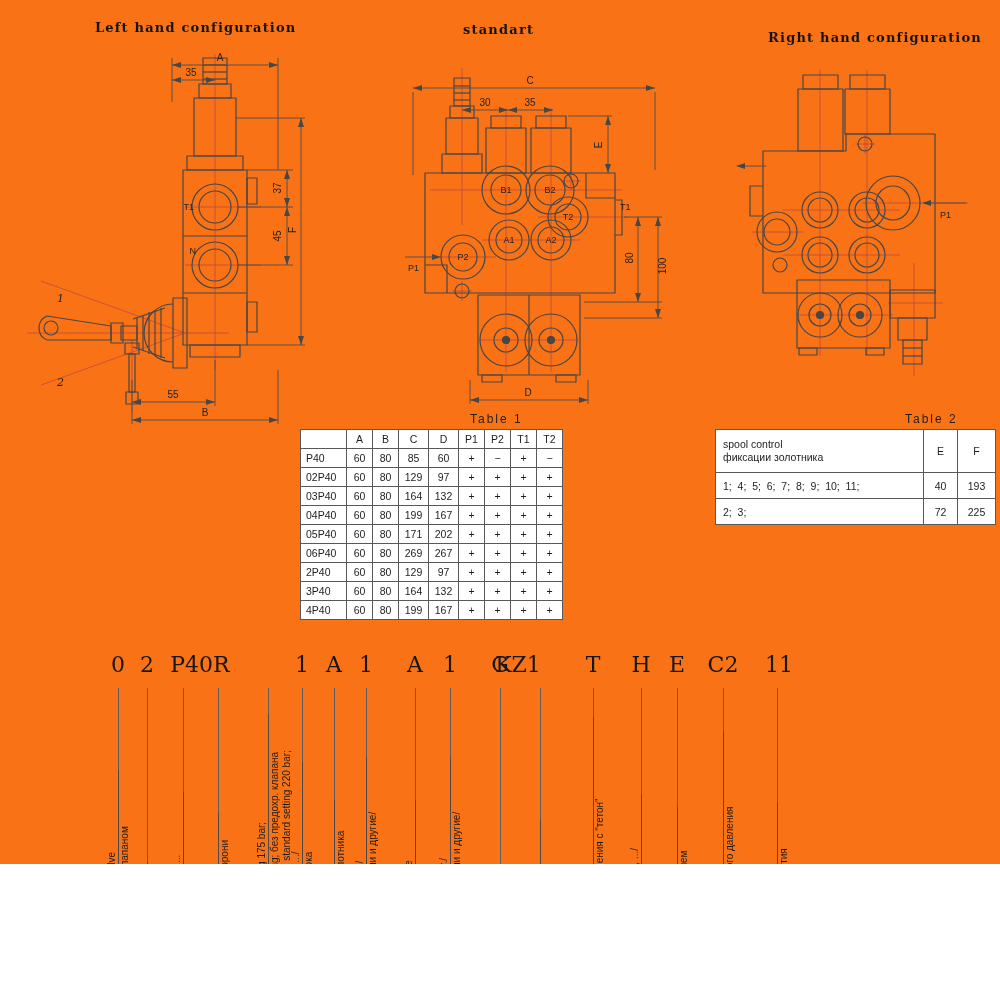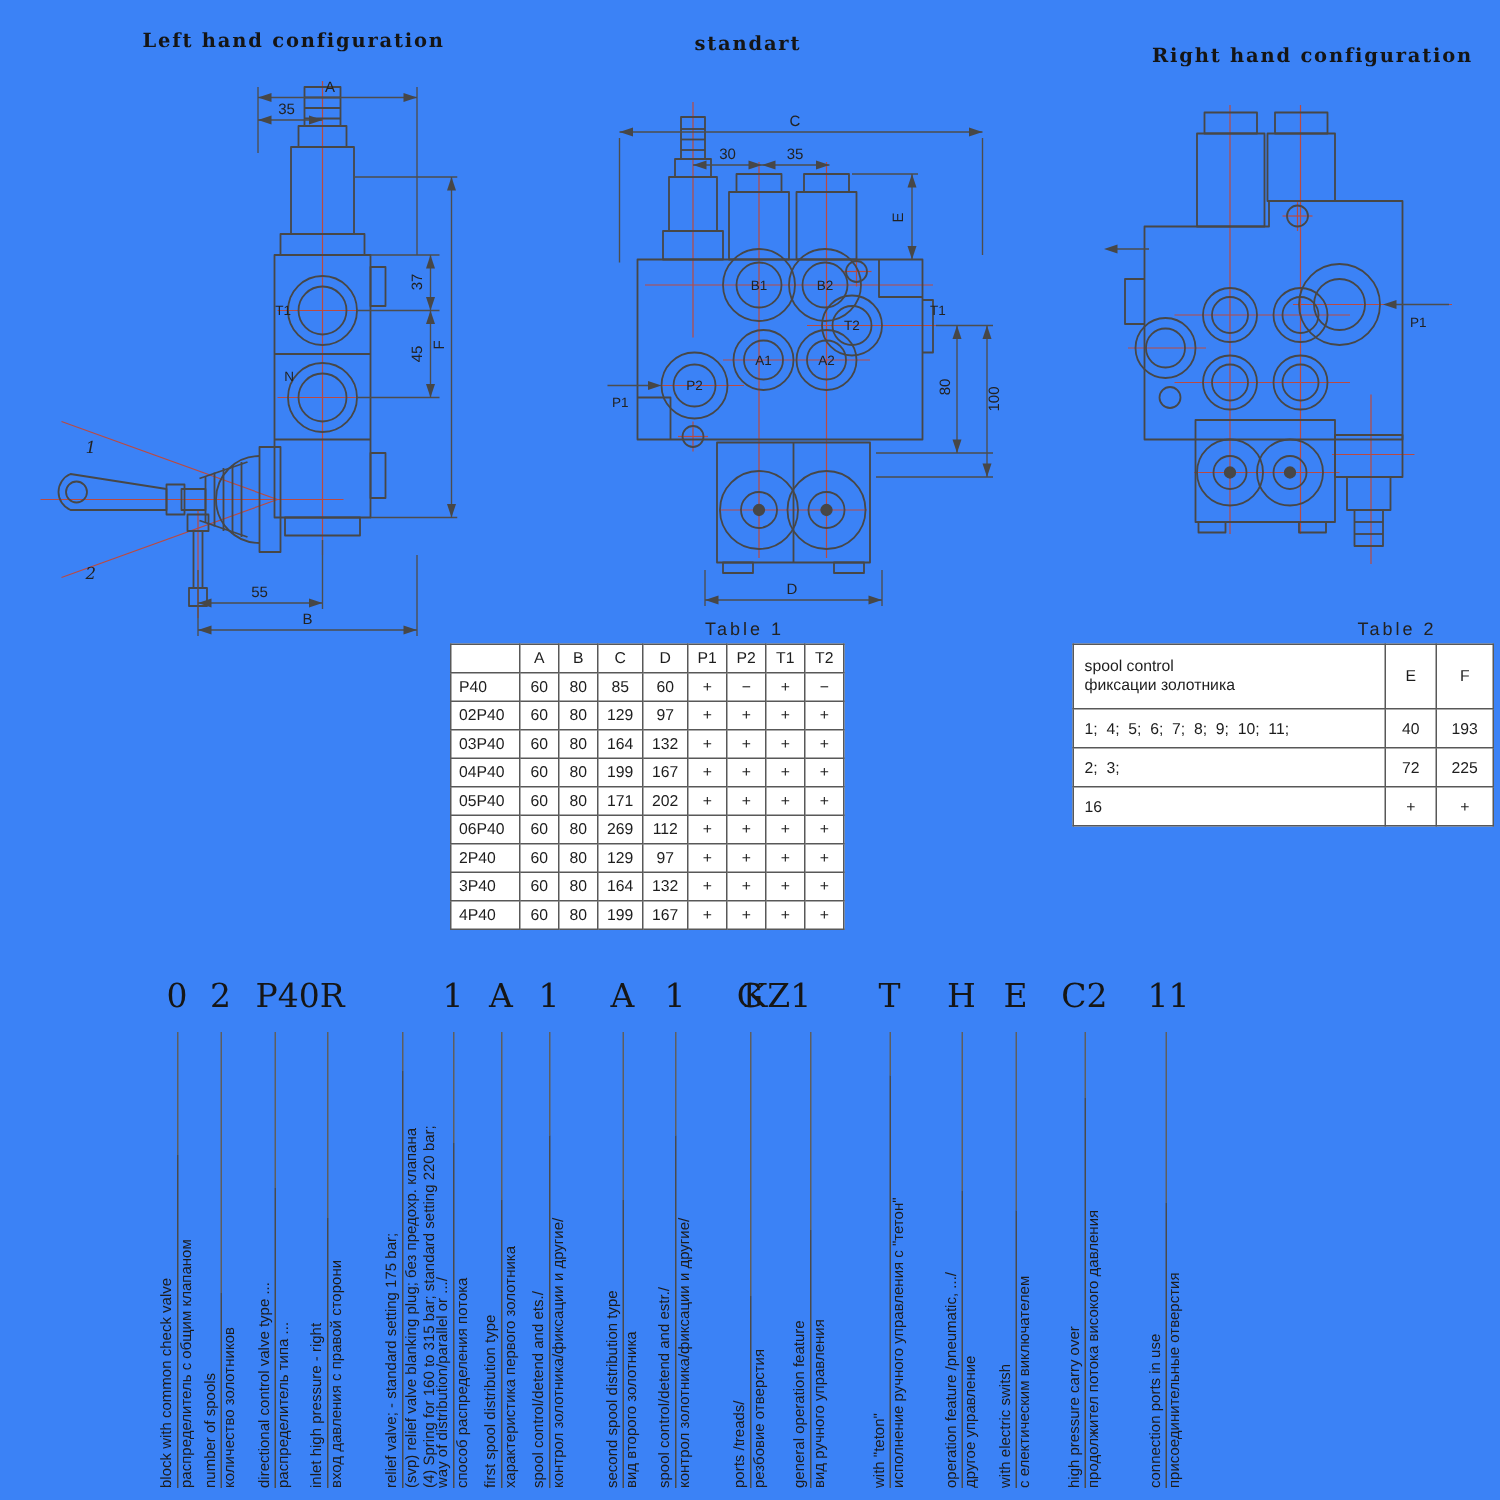--- a/index.html
+++ b/index.html
@@ -1,16 +1,16 @@
 <!DOCTYPE html>
 <html><head>
 <meta charset="utf-8">
 <style>
   html,body{margin:0;padding:0;background:#fff;}
-  .sheet{position:relative;width:1000px;height:1000px;background:#3b82f6;overflow:hidden;}
+  .sheet{position:relative;width:1000px;height:864px;background:#f97316;overflow:hidden;}
   .title{position:absolute;font:bold 13px "DejaVu Serif",serif;letter-spacing:1.2px;color:#151515;white-space:nowrap;}
   .draw{position:absolute;}
   svg .k{stroke:#474747;stroke-width:1.2;fill:none;stroke-linejoin:round;}
   svg .kt{stroke:#4d4d4d;stroke-width:0.9;fill:none;}
   svg .r{stroke:#bb4a40;stroke-width:0.8;fill:none;}
   svg .ah{fill:#474747;stroke:none;}
   svg text{font-family:"Liberation Sans",sans-serif;fill:#222;}
   .dt{font-size:10px;}
   .pt{font-size:9px;}
   .it{font-size:11px;font-style:italic;font-family:"DejaVu Serif",serif;}
@@ -377,21 +377,21 @@
           <td>+</td>
           <td>+</td>
           <td>+</td>
           <td>+</td>
         </tr>
     <tr>
           <td>06P40</td>
           <td>60</td>
           <td>80</td>
           <td>269</td>
-          <td>112</td>
+          <td>267</td>
           <td>+</td>
           <td>+</td>
           <td>+</td>
           <td>+</td>
         </tr>
     <tr>
           <td>2P40</td>
           <td>60</td>
           <td>80</td>
           <td>129</td>
@@ -444,25 +444,20 @@
     </tr>
     <tr>
           <td class="t2name">1;  4;  5;  6;  7;  8;  9;  10;  11;</td>
           <td class="num">40</td>
           <td class="num">193</td>
         </tr>
     <tr>
           <td class="t2name">2;  3;</td>
           <td class="num">72</td>
           <td class="num">225</td>
-        </tr>
-    <tr>
-          <td class="t2name">16</td>
-          <td class="num">+</td>
-          <td class="num">+</td>
         </tr>
   </tbody>
     </table>
 
   <div class="code" style="left:118px;top:652px">0</div>
   <div class="code" style="left:147px;top:652px">2</div>
   <div class="code" style="left:200px;top:652px">P40R</div>
   <div class="code" style="left:302px;top:652px">1</div>
   <div class="code" style="left:334px;top:652px">A</div>
   <div class="code" style="left:366px;top:652px">1</div>

